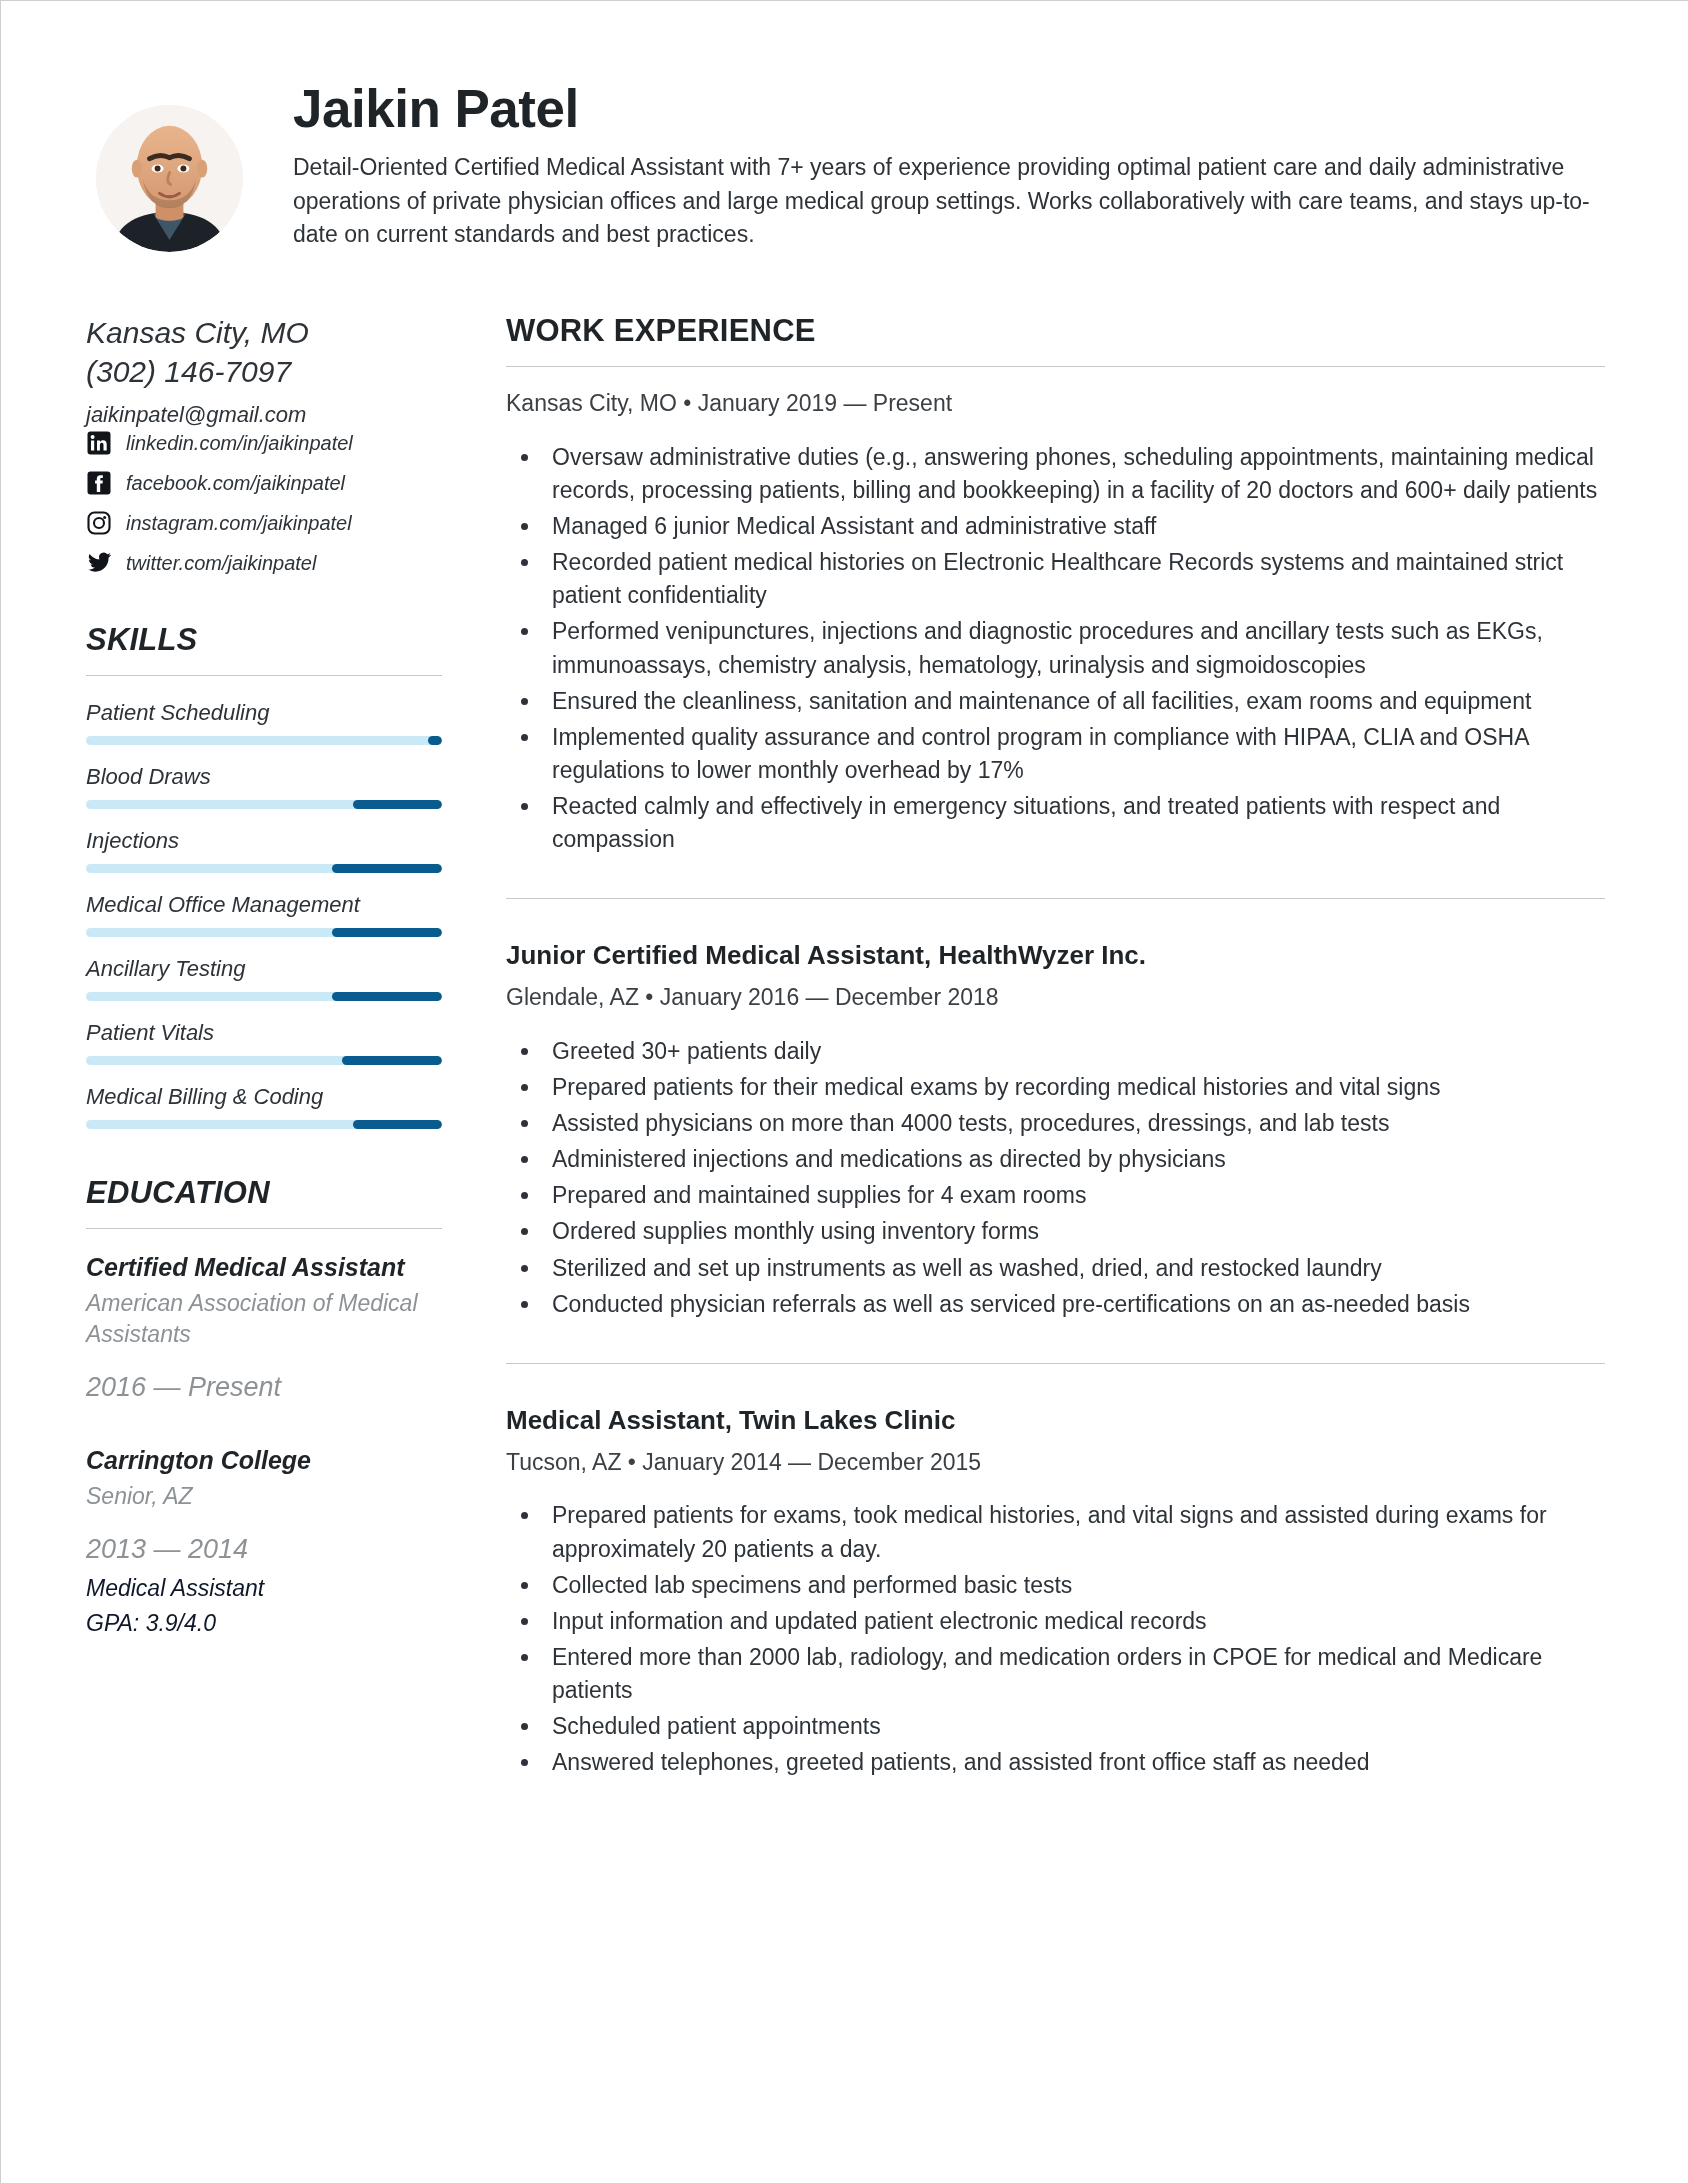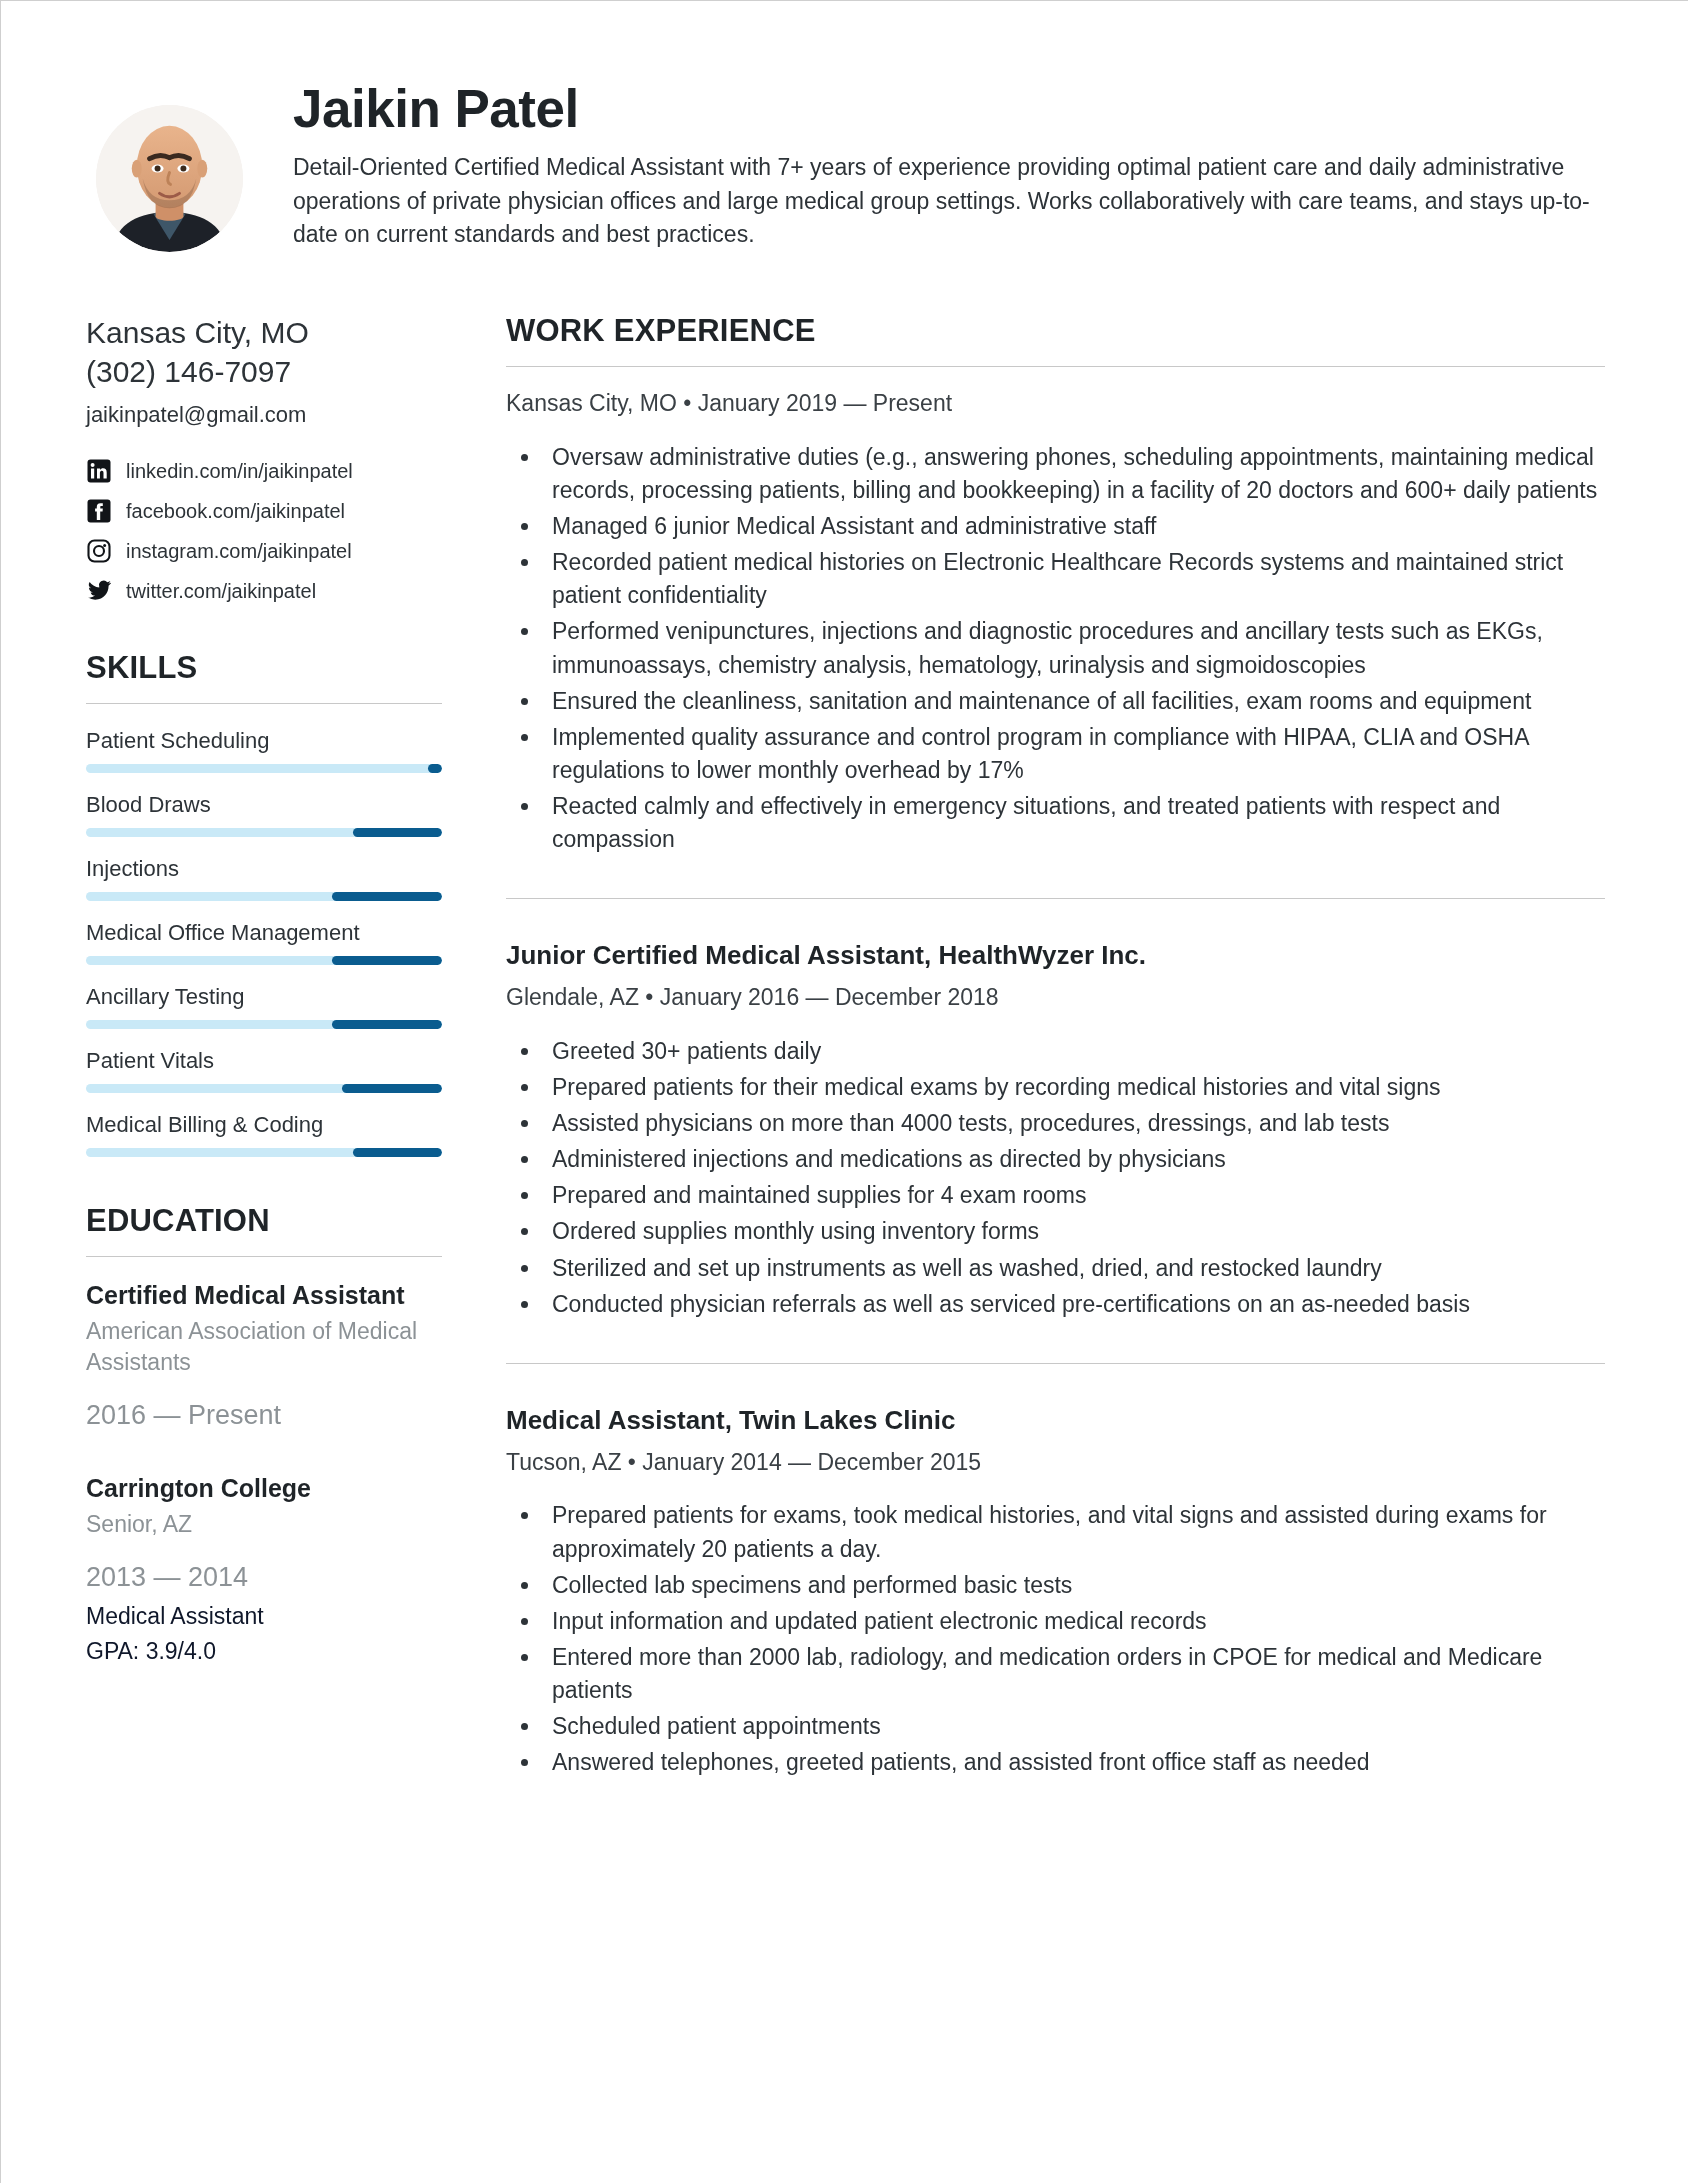--- a/index.html
+++ b/index.html
@@ -69,39 +69,40 @@
 
   
   .body {
     display: flex;
     margin-top: 61px;
   }
   .left-col {
     width: 356px;
     min-width: 356px;
     padding-right: 0px;
+    font-style: italic;
   }
   .right-col {
     flex: 1;
     margin-left: 64px;
   }
 
   
   .contact-line {
     font-size: 30px;
     color: #2d3338;
     line-height: 1.30;
   }
   .contact-email {
     font-size: 22px;
     color: #2d3338;
     margin-top: 10px;
     line-height: 1.3;
   }
-  .social-list { margin-top: 28px; }
+  .social-list { }
   .social-item {
     display: flex;
     align-items: center;
     margin-bottom: 14px;
   }
   .social-item .sicon {
     width: 26px;
     min-width: 26px;
     height: 26px;
     margin-right: 14px;

